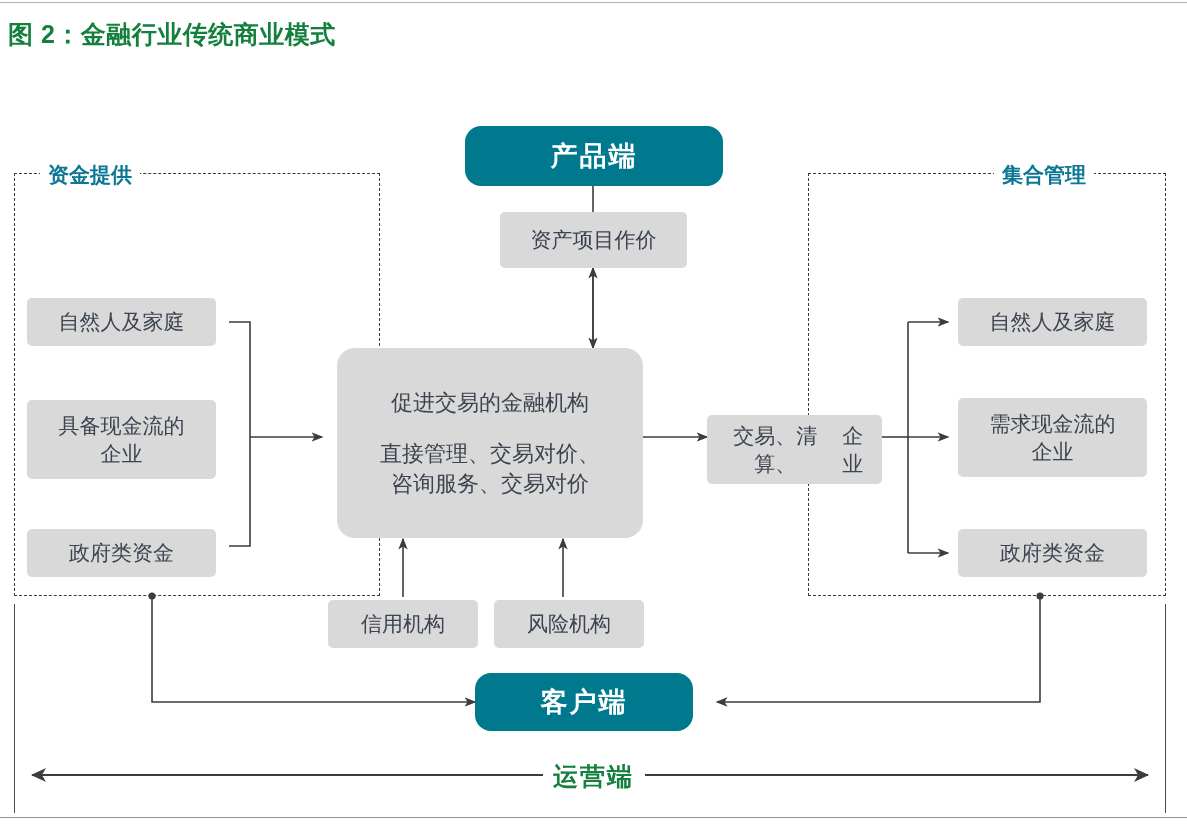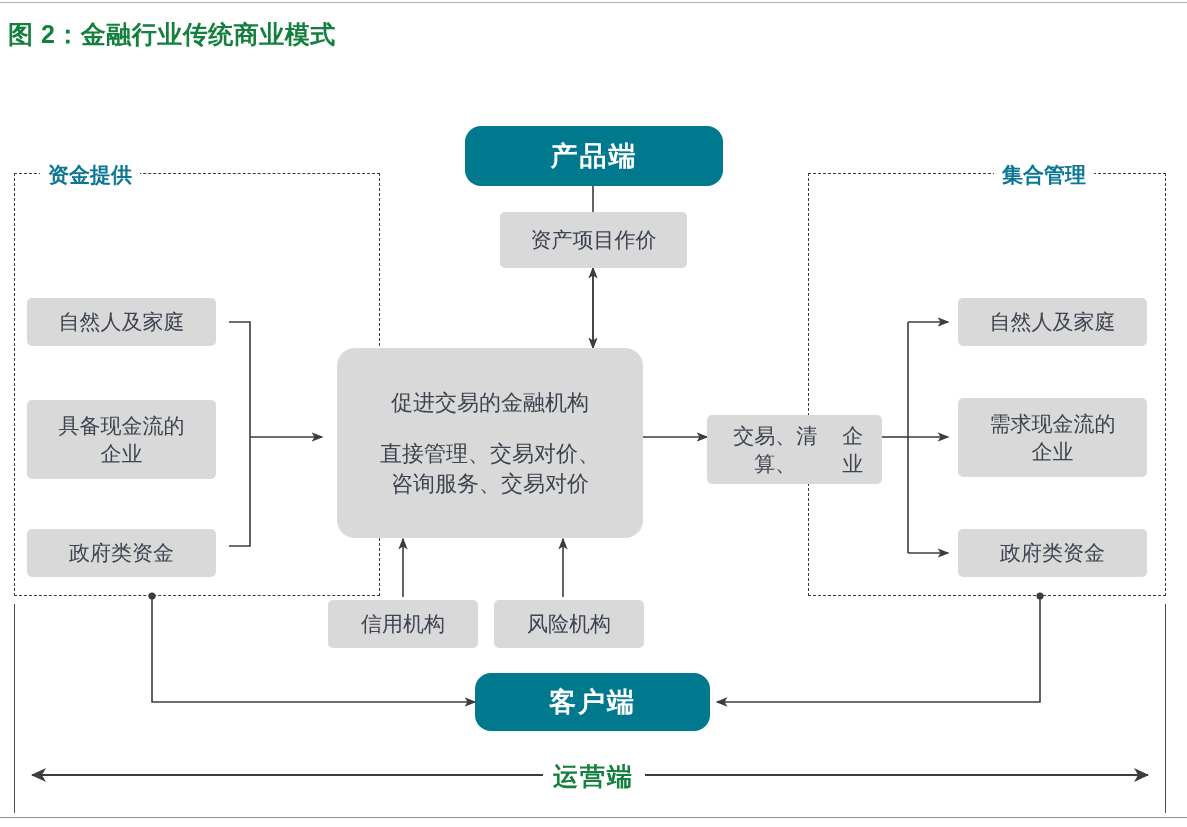--- a/index.html
+++ b/index.html
@@ -118,21 +118,21 @@
     <path class="ln" d="M1040,596 L1040,702 L717,702" marker-end="url(#arrow)"></path>
 
     <line class="ln-thick" x1="545" y1="775" x2="32" y2="775" marker-end="url(#arrowBig)"></line>
     <line class="ln-thick" x1="645" y1="775" x2="1148" y2="775" marker-end="url(#arrowBig)"></line>
   </svg>
 
   <div class="tnode" style="left:465px;top:90px;width:258px;height:60px;margin-top:36px;">
     <span>产品端</span>
   </div>
 
-  <div class="tnode" style="left:475px;top:673px;width:235px;height:58px;">
+  <div class="tnode" style="left:475px;top:673px;width:218px;height:58px;">
     <span>客户端</span>
   </div>
 
   <div class="op-label" style="left:543px;top:760px;">运营端</div>
 
   <div class="gnode" style="left:500px;top:212px;width:187px;height:56px;">
     <span>资产项目作价</span>
   </div>
 
   <div class="gnode big" style="left:337px;top:348px;width:306px;height:190px;flex-direction:column;justify-content:center;">

